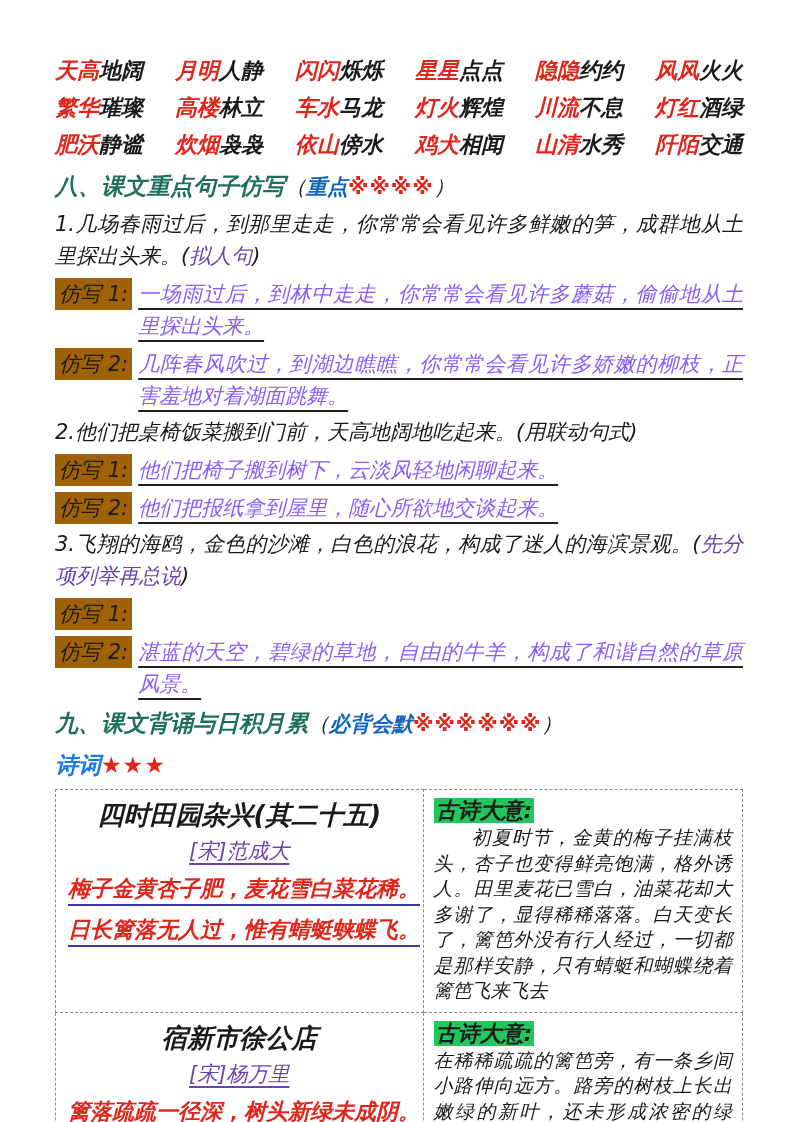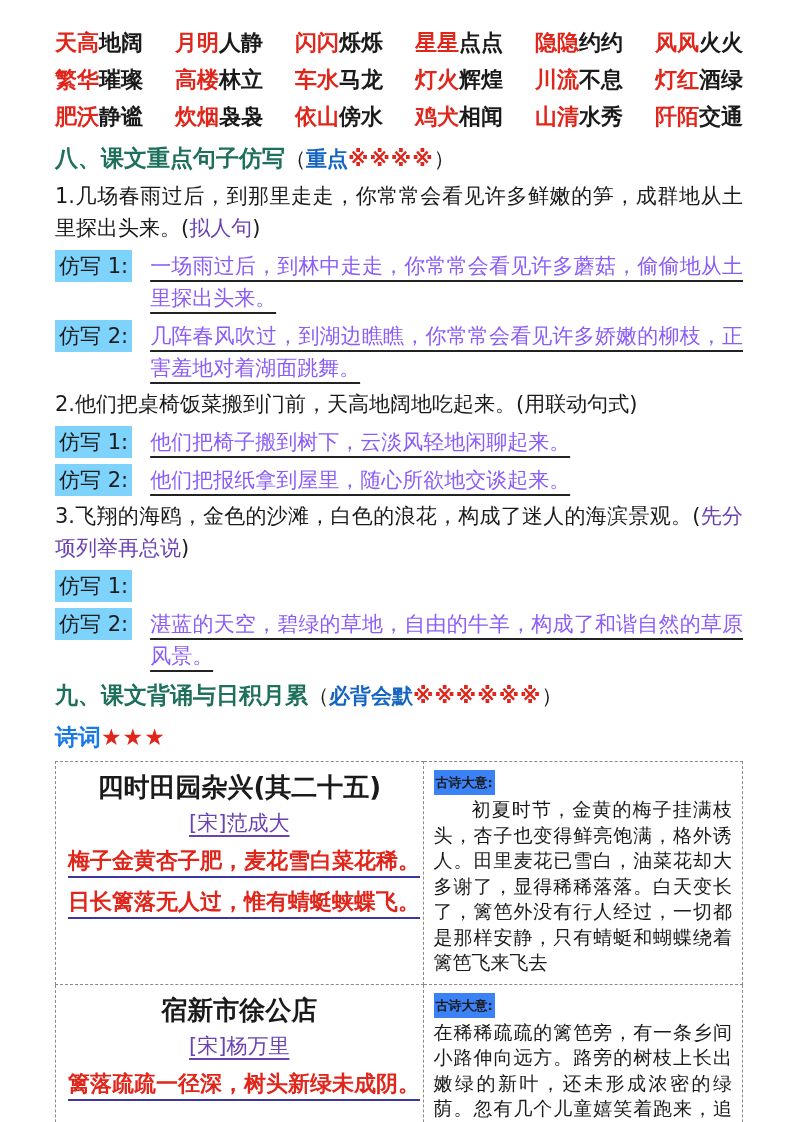--- a/index.html
+++ b/index.html
@@ -3,21 +3,21 @@
 <meta charset="utf-8">
 <style>
   * { box-sizing: border-box; margin: 0; padding: 0; }
   html, body { width: 793px; height: 1122px; }
   body {
     background: #ffffff;
     font-family: "DejaVu Sans", sans-serif;
     color: #1a1a1a;
     overflow: hidden;
   }
-  .page { padding: 24px 50px 0 55px; width: 793px; height: 956px; }
+  .page { padding: 52px 50px 0 55px; width: 793px; height: 956px; font-style: italic; }
 
   
   .idiom-row {
     display: flex; justify-content: space-between;
     font-size: 22px; font-weight: 700; line-height: 37px;
     white-space: nowrap;
   }
   .red  { color: #e0251b; }
   .blk  { color: #1a1a1a; }
 
@@ -28,22 +28,22 @@
   .kw-blue { color: #1565c0; font-size: 21px; }
   .stars-red { color: #e0251b; font-size: 21px; letter-spacing: 1px; }
 
   
   .para { font-size: 21px; line-height: 32px; margin-top: 4px; text-align: justify; }
   .note-purple { color: #6b42b2; }
 
   
   .fx-row { display: flex; align-items: flex-start; font-size: 21px; line-height: 32px; margin-top: 6px; }
   .fx-label {
-    flex: 0 0 auto; background: #7dd3fc; color: #1a1a1a;
-    padding: 0 4px; margin-right: 18px; white-space: nowrap;
+    flex: 0 0 auto; background: #a16207; color: #1a1a1a;
+    padding: 0 4px; margin-right: 6px; white-space: nowrap;
   }
   .fx-answer {
     flex: 1 1 auto; color: #8b5cf6;
     text-decoration: underline; text-decoration-color: #222222;
     text-decoration-thickness: 1.5px; text-underline-offset: 7px;
     text-align: justify;
   }
 
   
   .poems-heading { font-size: 23px; font-weight: 700; line-height: 32px; margin-top: 8px; }
@@ -64,22 +64,22 @@
     text-decoration: underline; text-decoration-color: #6b42b2;
     text-underline-offset: 5px; text-decoration-thickness: 1.5px;
   }
   .poem-line {
     color: #e0251b; font-size: 22px; font-weight: 600; line-height: 36px; margin-top: 5px;
     text-decoration: underline; text-decoration-color: #3d35a0;
     text-underline-offset: 8px; text-decoration-thickness: 1.5px;
     white-space: nowrap;
   }
   .meaning-label {
-    display: inline-block; background: #3b82f6; color: #1a1a1a;
-    font-size: 13px; font-weight: 700; line-height: 25px; padding: 0 2px;
+    display: inline-block; background: #22c55e; color: #1a1a1a;
+    font-size: 22px; font-weight: 700; line-height: 25px; padding: 0 2px;
   }
   .meaning-text { font-size: 19px; line-height: 25.5px; text-align: justify; margin-top: 2px; }
   .indent { text-indent: 2em; }
 </style>
 </head>
 <body>
 
 <div class="page">
 
   <div class="idiom-row">

